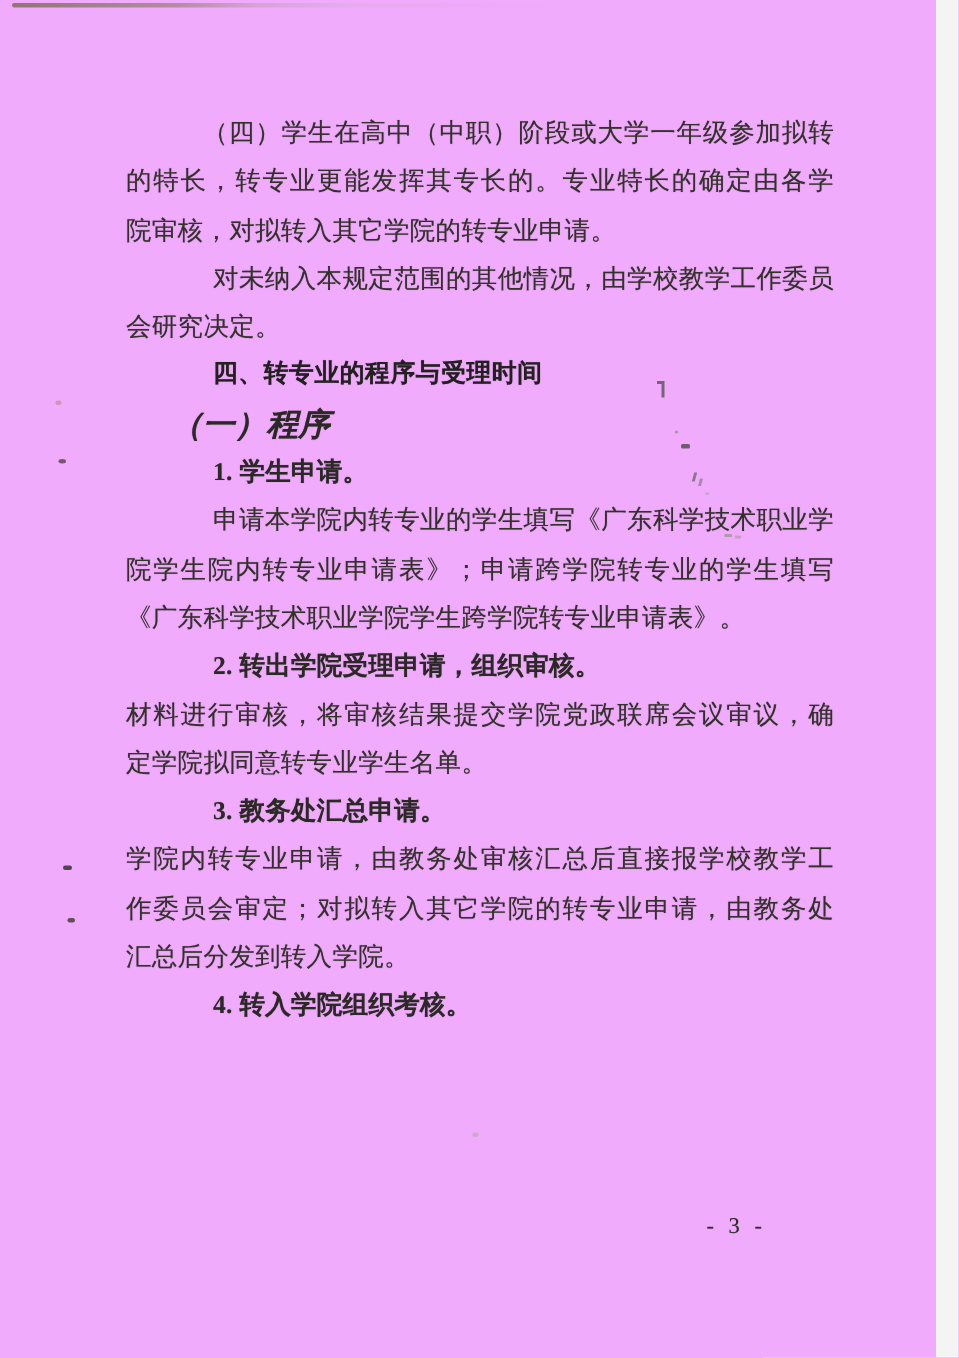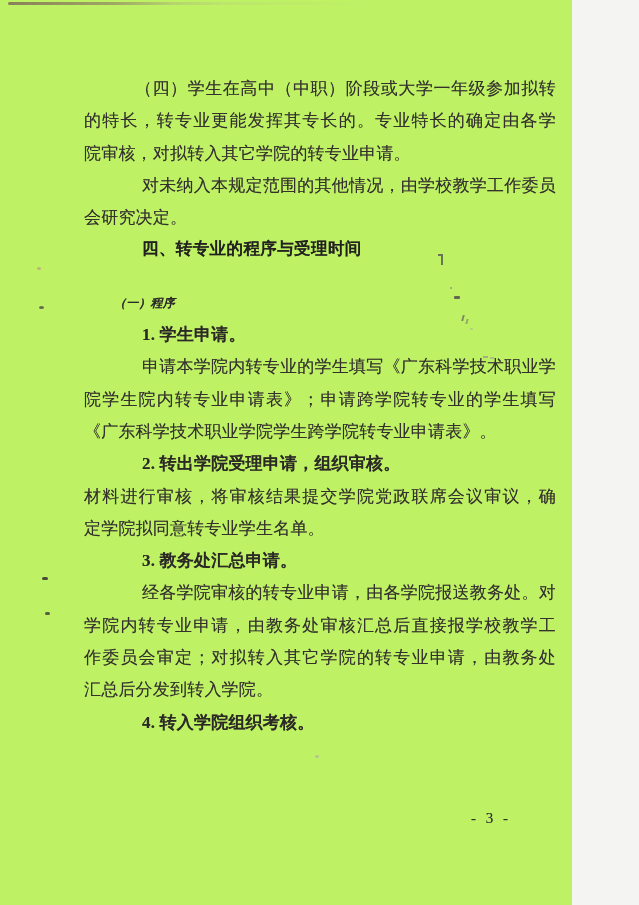--- a/index.html
+++ b/index.html
@@ -2,22 +2,22 @@
 <html><head>
 <meta charset="utf-8">
 <style>
   html,body{margin:0;padding:0;}
   body{
     width:639px;height:905px;
     background:#f4f4f2;
     font-family:"Liberation Serif","DejaVu Serif",serif;
   }
   .page{
-    position:absolute;left:0;top:0;width:572px;height:905px;
-    background:#bef264;overflow:hidden;
+    position:absolute;left:0;top:0;width:624px;height:905px;
+    background:#f0abfc;overflow:hidden;
   }
   
   .textblock{
     position:absolute;left:84px;top:73px;width:472px;
   }
   .l{
     height:32.3px;line-height:32.3px;
     font-size:17px;letter-spacing:0.2px;
     color:#34312d;
     text-align:justify;text-align-last:left;
@@ -27,21 +27,21 @@
   .st{text-align-last:justify;white-space:normal;}
   .i58{text-indent:58px;}
   .i51{text-indent:51px;}
   .i30{text-indent:30px;}
   .b{font-weight:bold;color:#2b2926;}
   .hd{
     font-family:Liberation Mono, monospace;
     font-weight:bold;font-size:16.5px;letter-spacing:0.4px;color:#222120;
     text-shadow:0 0 0.5px rgba(40,38,36,.5);
   }
-  .sub{font-weight:bold;font-style:italic;font-size:12px;color:#2b2926;margin-top:20px;}
+  .sub{font-weight:bold;font-style:italic;font-size:21px;color:#2b2926;}
   .pgnum{
     position:absolute;left:471px;top:810px;
     font-size:15px;letter-spacing:3px;color:#2d2c2b;
     font-family:"Liberation Serif","DejaVu Serif",serif;
     text-shadow:0 0 0.5px rgba(50,48,46,.5);
   }
   
   .art{position:absolute;pointer-events:none;}
   .topline{
     left:8px;top:2px;width:365px;height:3px;
@@ -87,21 +87,20 @@
     <div class="l i58 hd">四、转专业的程序与受理时间</div>
     <div class="l i30 sub">（一）程序</div>
     <div class="l i58 b">1. 学生申请。</div>
     <div class="l i58 st">申请本学院内转专业的学生填写《广东科学技术职业学</div>
     <div class="l st">院学生院内转专业申请表》；申请跨学院转专业的学生填写</div>
     <div class="l">《广东科学技术职业学院学生跨学院转专业申请表》。</div>
     <div class="l i58 b">2. 转出学院受理申请，组织审核。</div>
     <div class="l st">材料进行审核，将审核结果提交学院党政联席会议审议，确</div>
     <div class="l">定学院拟同意转专业学生名单。</div>
     <div class="l i58 b">3. 教务处汇总申请。</div>
-    <div class="l i58 st">经各学院审核的转专业申请，由各学院报送教务处。对</div>
     <div class="l st">学院内转专业申请，由教务处审核汇总后直接报学校教学工</div>
     <div class="l st">作委员会审定；对拟转入其它学院的转专业申请，由教务处</div>
     <div class="l">汇总后分发到转入学院。</div>
     <div class="l i58 b">4. 转入学院组织考核。</div>
   </div>
 
   <div class="pgnum">- 3 -</div>
 
 </div>
 

